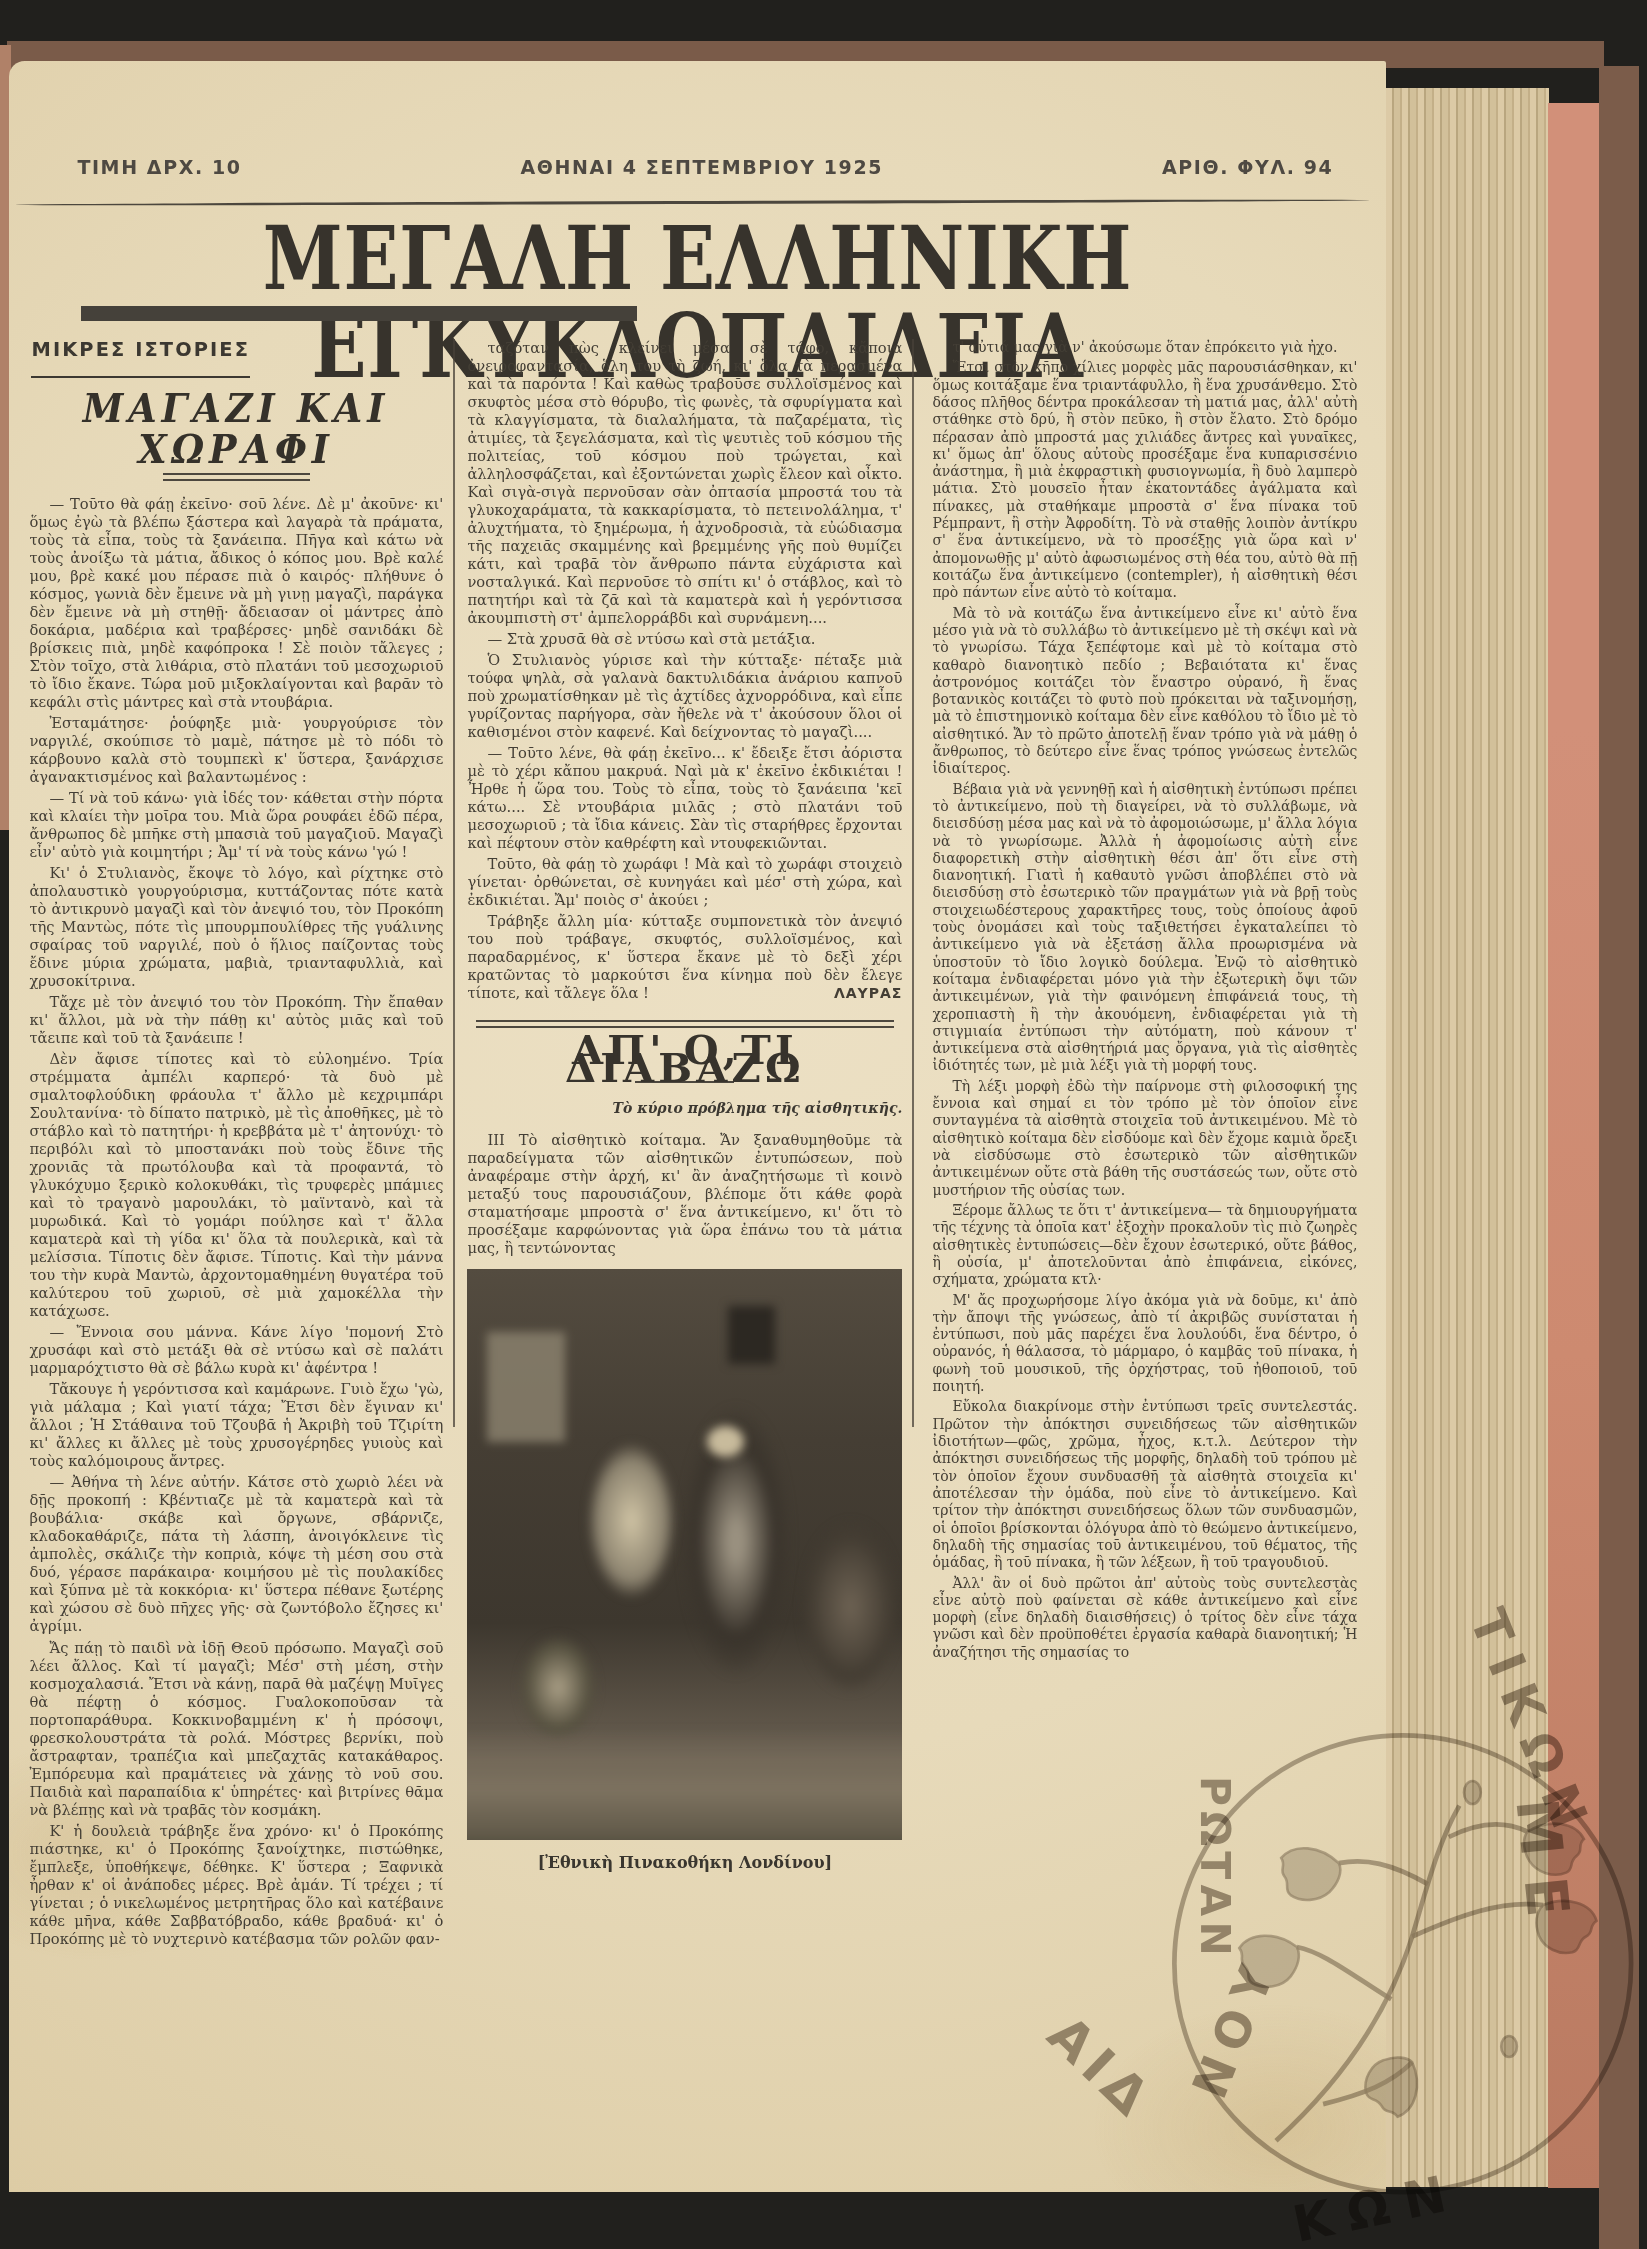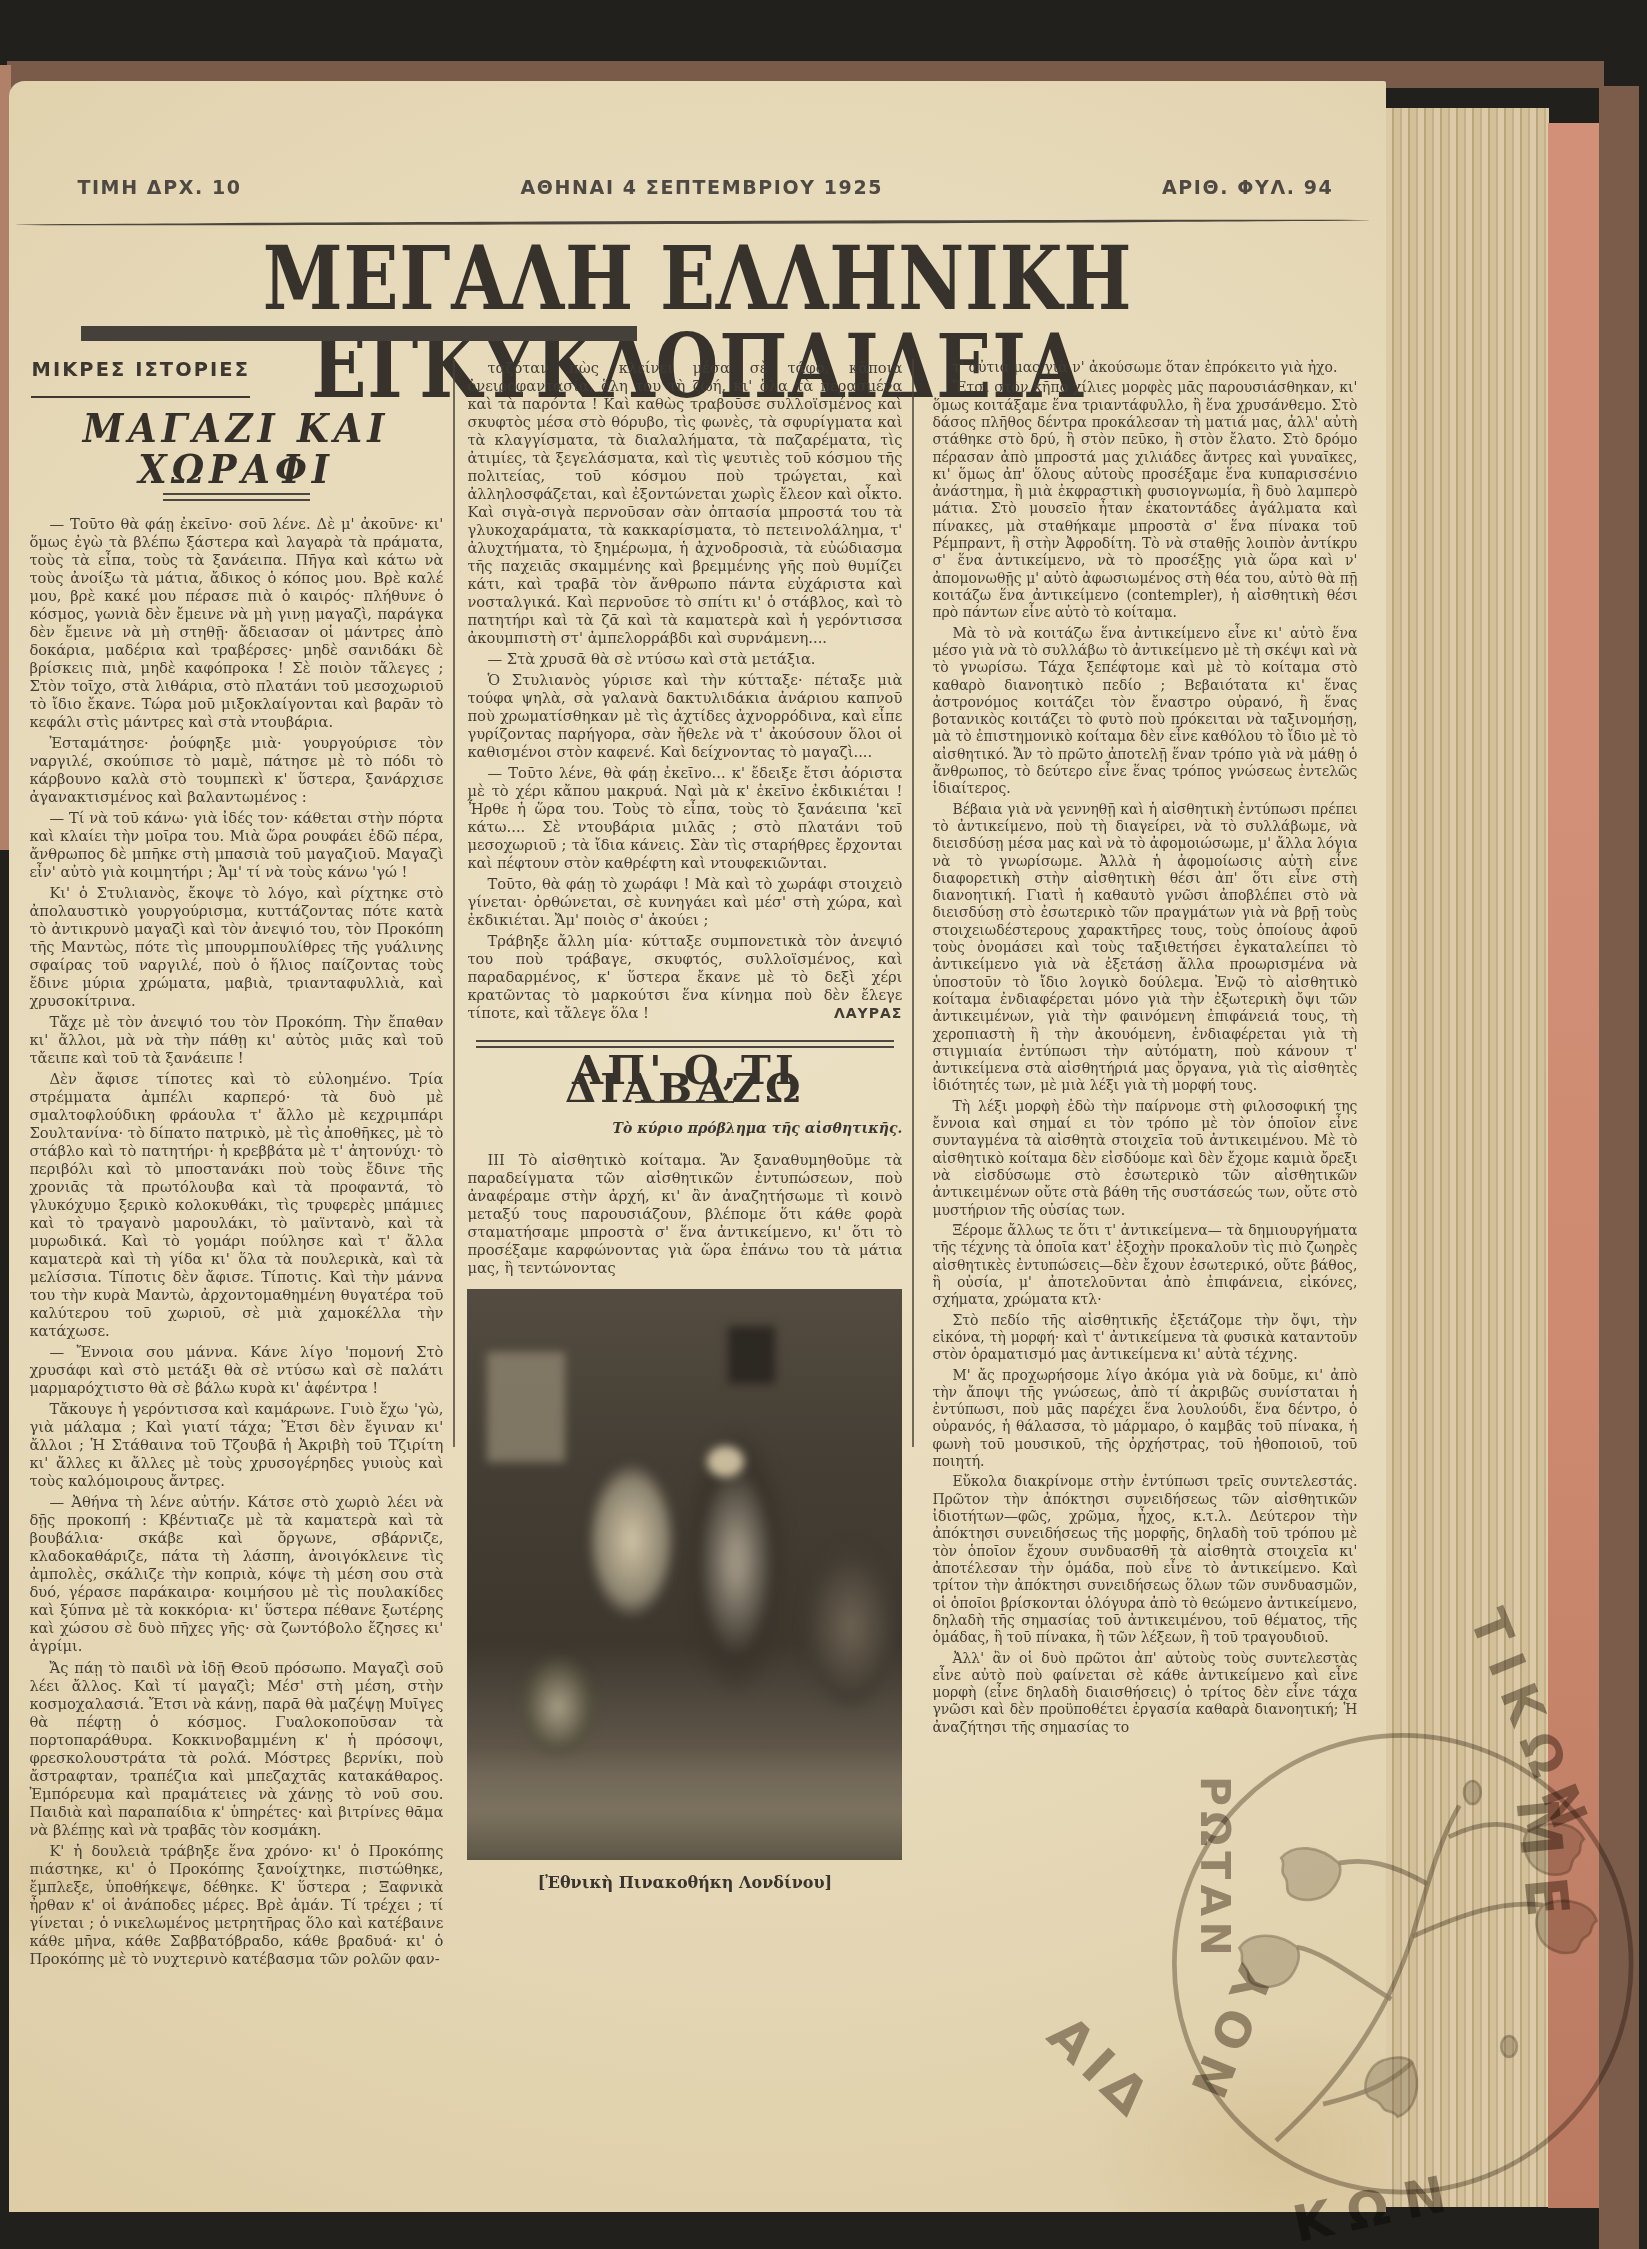--- a/index.html
+++ b/index.html
@@ -1,18 +1,18 @@
 <!DOCTYPE html>
 <html style="font-size:8.4px"><head>
 <meta charset="utf-8">
 <style>
   html,body{margin:0;padding:0;}
   body{width:1648px;height:2250px;background:#21201d;position:relative;
        font-family:"DejaVu Serif",serif;overflow:hidden;}
-  .noint{cursor:default;margin-top:20px;}
+  .noint{cursor:default;}
 
   
   .top-board{position:absolute;left:7.3px;top:41px;width:1597px;height:27px;background:#7a5b49;}
   .left-sliver{position:absolute;left:0;top:45px;width:10.5px;height:785px;background:#b08168;}
   .edge-pages{position:absolute;left:1386px;top:88px;width:163px;height:2099px;
       background:repeating-linear-gradient(90deg,#dccaa6 0 6.3px,#b9a67f 6.3px 8.4px,#d2c09a 8.4px 14px,#c3af88 14px 16px);}
   .edge-pink{position:absolute;left:1548px;top:103px;width:52px;height:2085px;
       background:linear-gradient(180deg,#d29079 0 30%,#cd8a70 60%,#b97a61);}
   .edge-brown{position:absolute;left:1599px;top:66px;width:40px;height:2184px;background:#7b5c4a;}
 
@@ -157,21 +157,20 @@
     <p class="caption2">[Ἐθνικὴ Πινακοθήκη Λονδίνου]</p>
   </div>
 
   <div class="col col3">
     <p class="bp">τ' αὐτιά μας γιὰ ν' ἀκούσωμε ὅταν ἐπρόκειτο γιὰ ἦχο.</p>
     <p class="bp">Ἔτσι στὸν κῆπο χίλιες μορφὲς μᾶς παρουσιάσθηκαν, κι' ὅμως κοιτάξαμε ἕνα τριαντάφυλλο, ἢ ἕνα χρυσάνθεμο. Στὸ δάσος πλῆθος δέντρα προκάλεσαν τὴ ματιά μας, ἀλλ' αὐτὴ στάθηκε στὸ δρύ, ἢ στὸν πεῦκο, ἢ στὸν ἔλατο. Στὸ δρόμο πέρασαν ἀπὸ μπροστά μας χιλιάδες ἄντρες καὶ γυναῖκες, κι' ὅμως ἀπ' ὅλους αὐτοὺς προσέξαμε ἕνα κυπαρισσένιο ἀνάστημα, ἢ μιὰ ἐκφραστικὴ φυσιογνωμία, ἢ δυὸ λαμπερὸ μάτια. Στὸ μουσεῖο ἦταν ἑκατοντάδες ἀγάλματα καὶ πίνακες, μὰ σταθήκαμε μπροστὰ σ' ἕνα πίνακα τοῦ Ρέμπραντ, ἢ στὴν Ἀφροδίτη. Τὸ νὰ σταθῇς λοιπὸν ἀντίκρυ σ' ἕνα ἀντικείμενο, νὰ τὸ προσέξῃς γιὰ ὥρα καὶ ν' ἀπομονωθῇς μ' αὐτὸ ἀφωσιωμένος στὴ θέα του, αὐτὸ θὰ πῇ κοιτάζω ἕνα ἀντικείμενο (contempler), ἡ αἰσθητικὴ θέσι πρὸ πάντων εἶνε αὐτὸ τὸ κοίταμα.</p>
     <p class="bp">Μὰ τὸ νὰ κοιτάζω ἕνα ἀντικείμενο εἶνε κι' αὐτὸ ἕνα μέσο γιὰ νὰ τὸ συλλάβω τὸ ἀντικείμενο μὲ τὴ σκέψι καὶ νὰ τὸ γνωρίσω. Τάχα ξεπέφτομε καὶ μὲ τὸ κοίταμα στὸ καθαρὸ διανοητικὸ πεδίο ; Βεβαιότατα κι' ἕνας ἀστρονόμος κοιτάζει τὸν ἔναστρο οὐρανό, ἢ ἕνας βοτανικὸς κοιτάζει τὸ φυτὸ ποὺ πρόκειται νὰ ταξινομήσῃ, μὰ τὸ ἐπιστημονικὸ κοίταμα δὲν εἶνε καθόλου τὸ ἴδιο μὲ τὸ αἰσθητικό. Ἄν τὸ πρῶτο ἀποτελῇ ἕναν τρόπο γιὰ νὰ μάθῃ ὁ ἄνθρωπος, τὸ δεύτερο εἶνε ἕνας τρόπος γνώσεως ἐντελῶς ἰδιαίτερος.</p>
     <p class="bp">Βέβαια γιὰ νὰ γεννηθῇ καὶ ἡ αἰσθητικὴ ἐντύπωσι πρέπει τὸ ἀντικείμενο, ποὺ τὴ διαγείρει, νὰ τὸ συλλάβωμε, νὰ διεισδύσῃ μέσα μας καὶ νὰ τὸ ἀφομοιώσωμε, μ' ἄλλα λόγια νὰ τὸ γνωρίσωμε. Ἀλλὰ ἡ ἀφομοίωσις αὐτὴ εἶνε διαφορετικὴ στὴν αἰσθητικὴ θέσι ἀπ' ὅτι εἶνε στὴ διανοητική. Γιατὶ ἡ καθαυτὸ γνῶσι ἀποβλέπει στὸ νὰ διεισδύσῃ στὸ ἐσωτερικὸ τῶν πραγμάτων γιὰ νὰ βρῇ τοὺς στοιχειωδέστερους χαρακτῆρες τους, τοὺς ὁποίους ἀφοῦ τοὺς ὀνομάσει καὶ τοὺς ταξιθετήσει ἐγκαταλείπει τὸ ἀντικείμενο γιὰ νὰ ἐξετάσῃ ἄλλα προωρισμένα νὰ ὑποστοῦν τὸ ἴδιο λογικὸ δούλεμα. Ἐνῷ τὸ αἰσθητικὸ κοίταμα ἐνδιαφέρεται μόνο γιὰ τὴν ἐξωτερικὴ ὄψι τῶν ἀντικειμένων, γιὰ τὴν φαινόμενη ἐπιφάνειά τους, τὴ χεροπιαστὴ ἢ τὴν ἀκουόμενη, ἐνδιαφέρεται γιὰ τὴ στιγμιαία ἐντύπωσι τὴν αὐτόματη, ποὺ κάνουν τ' ἀντικείμενα στὰ αἰσθητήριά μας ὄργανα, γιὰ τὶς αἰσθητὲς ἰδιότητές των, μὲ μιὰ λέξι γιὰ τὴ μορφή τους.</p>
     <p class="bp">Τὴ λέξι μορφὴ ἐδὼ τὴν παίρνομε στὴ φιλοσοφική της ἔννοια καὶ σημαί ει τὸν τρόπο μὲ τὸν ὁποῖον εἶνε συνταγμένα τὰ αἰσθητὰ στοιχεῖα τοῦ ἀντικειμένου. Μὲ τὸ αἰσθητικὸ κοίταμα δὲν εἰσδύομε καὶ δὲν ἔχομε καμιὰ ὄρεξι νὰ εἰσδύσωμε στὸ ἐσωτερικὸ τῶν αἰσθητικῶν ἀντικειμένων οὔτε στὰ βάθη τῆς συστάσεώς των, οὔτε στὸ μυστήριον τῆς οὐσίας των.</p>
     <p class="bp">Ξέρομε ἄλλως τε ὅτι τ' ἀντικείμενα— τὰ δημιουργήματα τῆς τέχνης τὰ ὁποῖα κατ' ἐξοχὴν προκαλοῦν τὶς πιὸ ζωηρὲς αἰσθητικὲς ἐντυπώσεις—δὲν ἔχουν ἐσωτερικό, οὔτε βάθος, ἢ οὐσία, μ' ἀποτελοῦνται ἀπὸ ἐπιφάνεια, εἰκόνες, σχήματα, χρώματα κτλ·</p>
-    <p class="bp">Στὸ πεδίο τῆς αἰσθητικῆς ἐξετάζομε τὴν ὄψι, τὴν εἰκόνα, τὴ μορφή· καὶ τ' ἀντικείμενα τὰ φυσικὰ καταντοῦν στὸν ὁραματισμό μας ἀντικείμενα κι' αὐτὰ τέχνης.</p>
     <p class="bp">Μ' ἄς προχωρήσομε λίγο ἀκόμα γιὰ νὰ δοῦμε, κι' ἀπὸ τὴν ἄποψι τῆς γνώσεως, ἀπὸ τί ἀκριβῶς συνίσταται ἡ ἐντύπωσι, ποὺ μᾶς παρέχει ἕνα λουλούδι, ἕνα δέντρο, ὁ οὐρανός, ἡ θάλασσα, τὸ μάρμαρο, ὁ καμβᾶς τοῦ πίνακα, ἡ φωνὴ τοῦ μουσικοῦ, τῆς ὀρχήστρας, τοῦ ἠθοποιοῦ, τοῦ ποιητή.</p>
     <p class="bp">Εὔκολα διακρίνομε στὴν ἐντύπωσι τρεῖς συντελεστάς. Πρῶτον τὴν ἀπόκτησι συνειδήσεως τῶν αἰσθητικῶν ἰδιοτήτων—φῶς, χρῶμα, ἦχος, κ.τ.λ. Δεύτερον τὴν ἀπόκτησι συνειδήσεως τῆς μορφῆς, δηλαδὴ τοῦ τρόπου μὲ τὸν ὁποῖον ἔχουν συνδυασθῆ τὰ αἰσθητὰ στοιχεῖα κι' ἀποτέλεσαν τὴν ὁμάδα, ποὺ εἶνε τὸ ἀντικείμενο. Καὶ τρίτον τὴν ἀπόκτησι συνειδήσεως ὅλων τῶν συνδυασμῶν, οἱ ὁποῖοι βρίσκονται ὁλόγυρα ἀπὸ τὸ θεώμενο ἀντικείμενο, δηλαδὴ τῆς σημασίας τοῦ ἀντικειμένου, τοῦ θέματος, τῆς ὁμάδας, ἢ τοῦ πίνακα, ἢ τῶν λέξεων, ἢ τοῦ τραγουδιοῦ.</p>
     <p class="bp">Ἀλλ' ἂν οἱ δυὸ πρῶτοι ἀπ' αὐτοὺς τοὺς συντελεστὰς εἶνε αὐτὸ ποὺ φαίνεται σὲ κάθε ἀντικείμενο καὶ εἶνε μορφὴ (εἶνε δηλαδὴ διαισθήσεις) ὁ τρίτος δὲν εἶνε τάχα γνῶσι καὶ δὲν προϋποθέτει ἐργασία καθαρὰ διανοητική; Ἡ ἀναζήτησι τῆς σημασίας το</p>
   </div>
 </div>
 
 <div class="stamp">
   <svg viewBox="0 0 905 905">
     <g fill="none" stroke="#6f6354" stroke-opacity=".8" stroke-width="9">
       <circle cx="452" cy="452" r="436"></circle>

